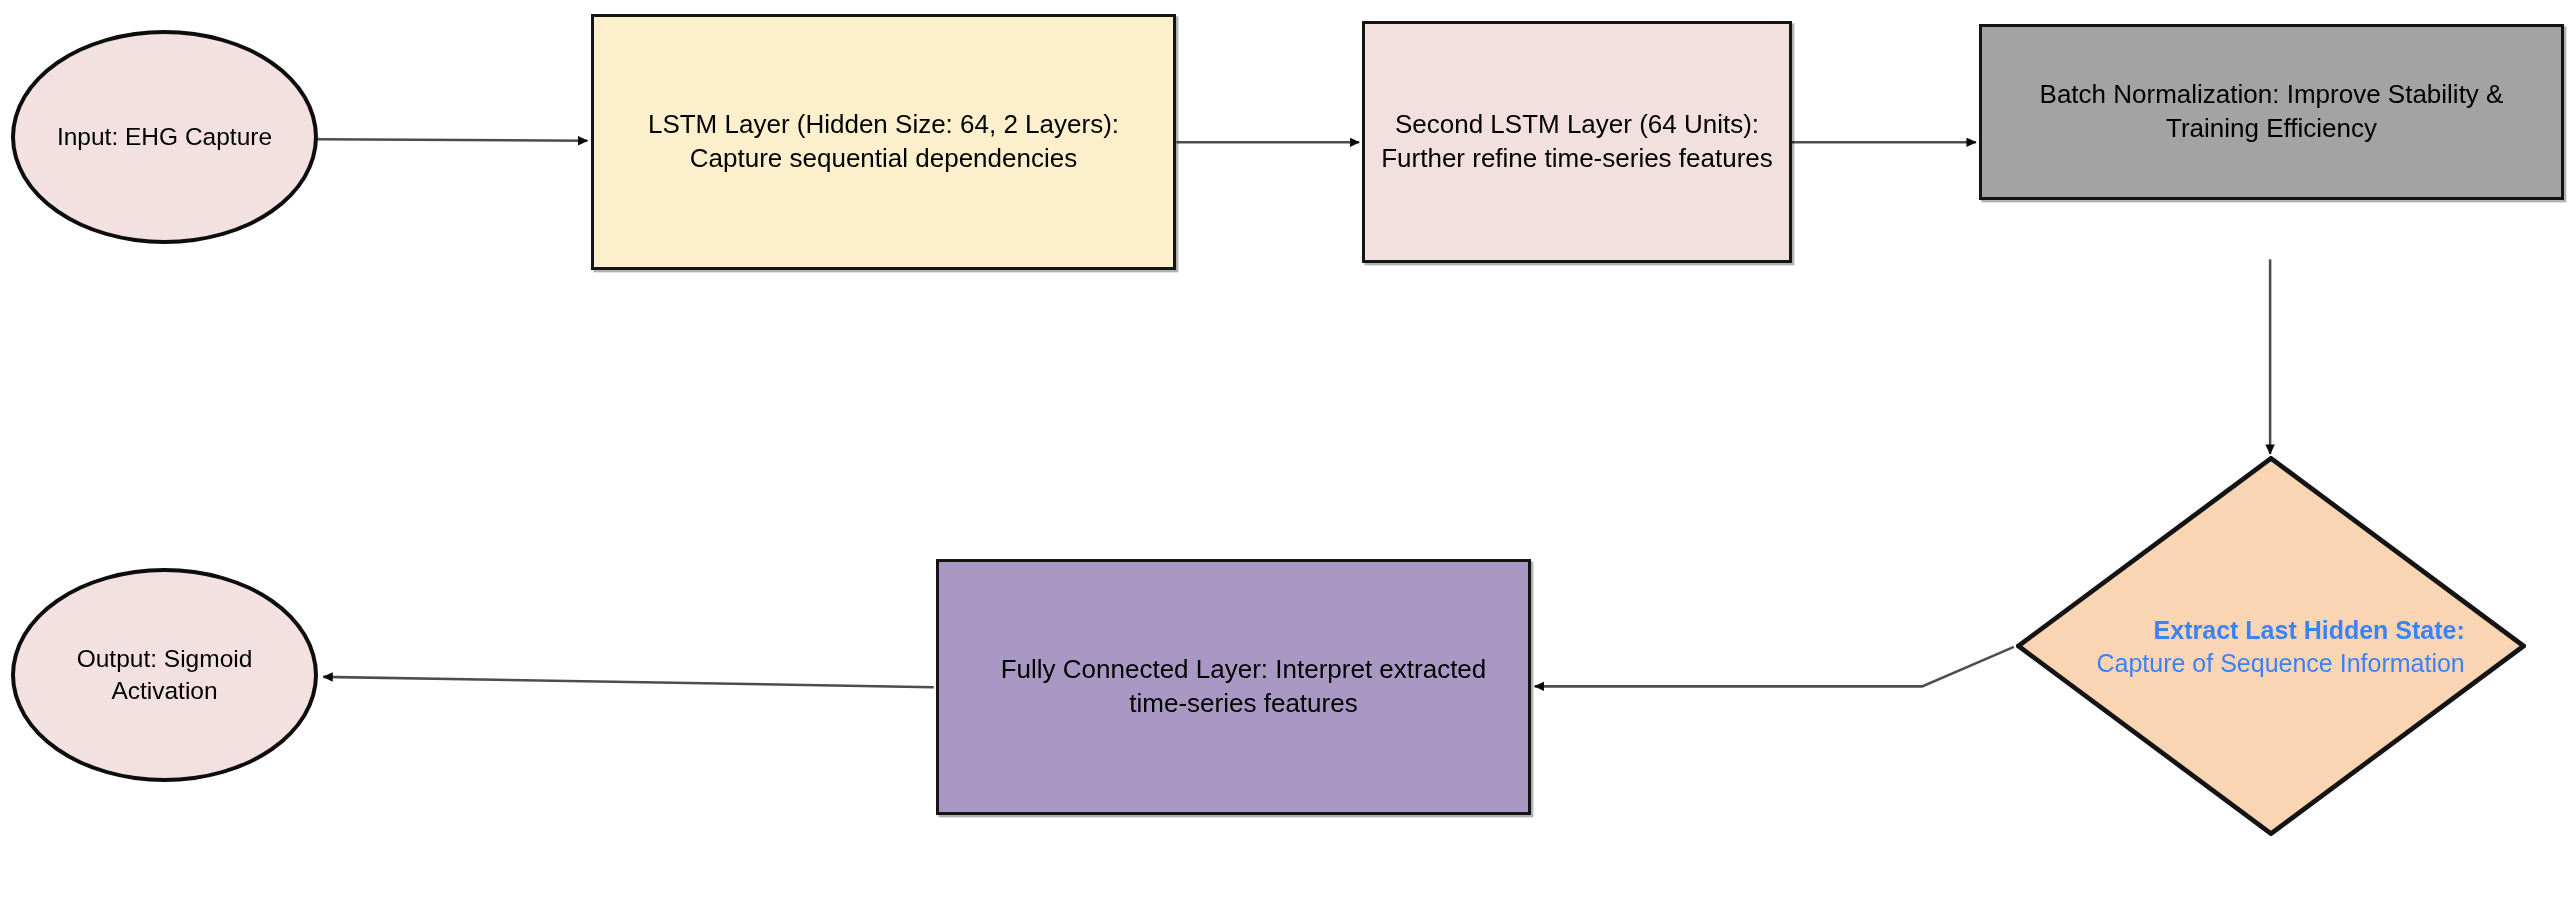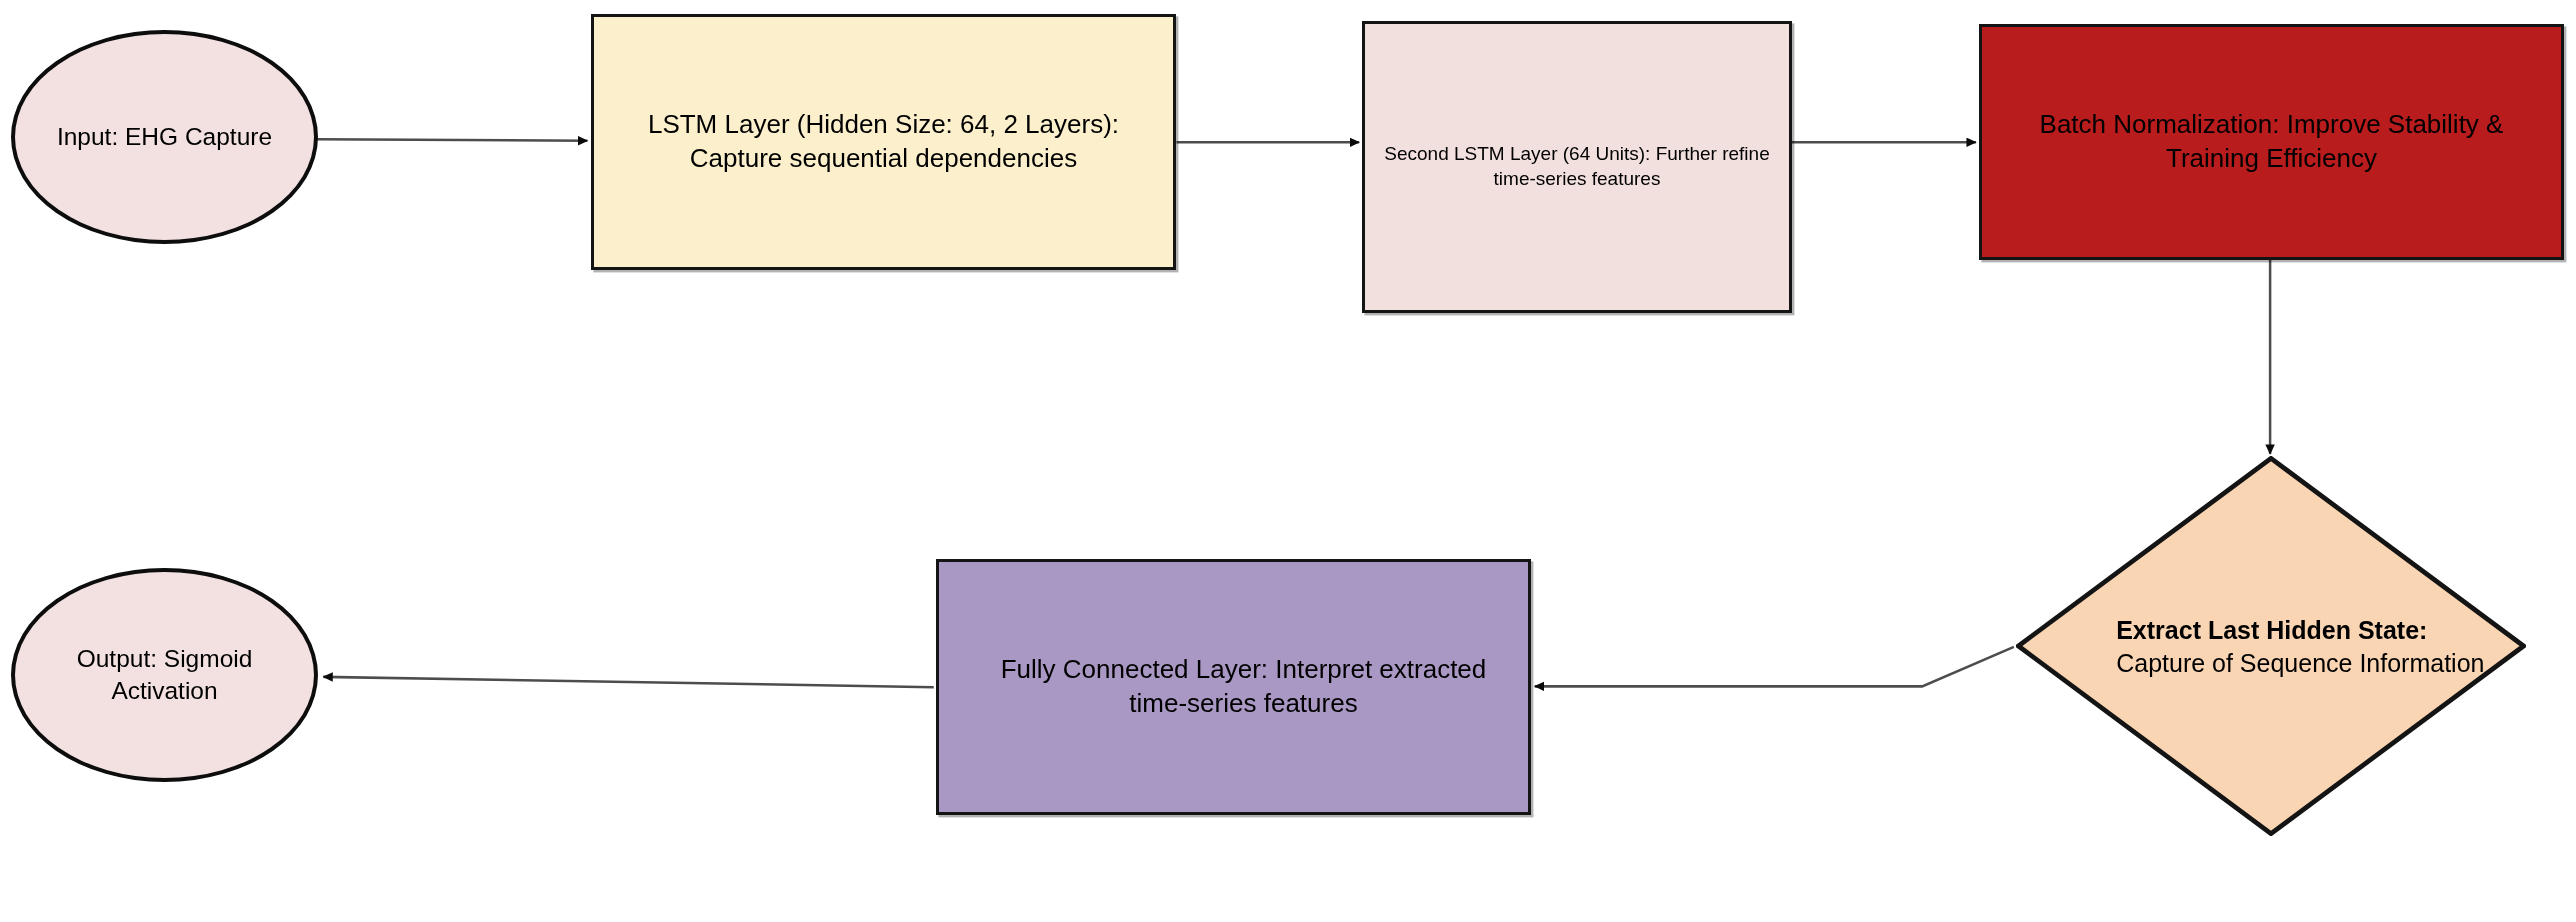--- a/index.html
+++ b/index.html
@@ -63,45 +63,44 @@
     left: 0; top: 0;
     width: 100%;
     height: 100%;
   }
   .diamond-label {
     position: absolute;
     left: 12%;
     top: 50%;
     width: 76%;
     transform: translateY(-50%);
-    text-align: left;
-    color: #000000;
+    text-align: right;
+    color: #3b82f6;
     line-height: 1.30;
-    margin-left: 39px;
   }
 
   
   #node-input {
     left: 11px;  top: 30px;  width: 307px;  height: 214px;
     background: #f2e1e0;
     font-size: 24.5px;
   }
   #node-lstm1 {
     left: 591px; top: 14.2px;  width: 585px; height: 256px;
     background: #fcefcb;
     font-size: 26px;
   }
   #node-lstm2 {
-    left: 1362px; top: 20.6px; width: 430px; height: 292px;
+    left: 1362px; top: 20.6px; width: 430px; height: 242px;
     background: #f2e0de;
-    font-size: 19px;
+    font-size: 26px;
   }
   #node-batchnorm {
-    left: 1979px; top: 24px; width: 585px; height: 236px;
-    background: #b91c1c;
+    left: 1979px; top: 24px; width: 585px; height: 176px;
+    background: #a3a3a3;
     font-size: 26px;
   }
   #node-diamond {
     left: 2016px; top: 456px; width: 510px; height: 380px;
   }
   #node-diamond .diamond-label { font-size: 25px; }
   #node-fc {
     left: 936px; top: 559px; width: 595px; height: 256px;
     background: #aa98c4;
     font-size: 26px;

